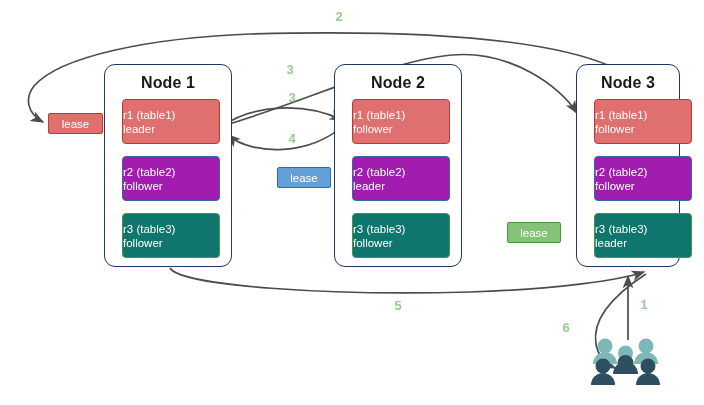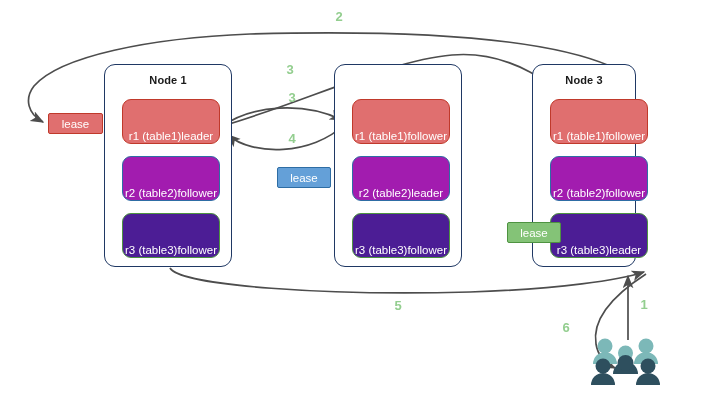--- a/index.html
+++ b/index.html
@@ -31,41 +31,42 @@
     border: 1.6px solid #1f3864;
     border-radius: 11px;
     background: #ffffff;
   }
   .node-title {
     position: absolute;
     left: 0;
     right: 0;
     top: 9px;
     text-align: center;
-    font-size: 11px;
+    font-size: 16px;
     font-weight: bold;
     color: #1a1a1a;
     letter-spacing: 0.1px;
   }
   .replica {
     position: absolute;
     box-sizing: border-box;
-    border-radius: 9px;
+    border-radius: 4px;
     display: flex;
-    align-items: flex-end;
+    flex-direction: column;
+    align-items: flex-start;
     justify-content: center;
     color: #ffffff;
     font-size: 11.5px;
     line-height: 14px;
     text-align: center;
   }
   .replica .ln { display: block; }
   .rep-red   { background: #e06f6f; border: 1.6px solid #c0392b; }
   .rep-blue  { background: #a21caf; border: 1.6px solid #2e6da4; }
-  .rep-green { background: #4c1d95; border: 1.6px solid #4e9341; }
+  .rep-green { background: #0f766e; border: 1.6px solid #4e9341; }
 
   .lease {
     position: absolute;
     box-sizing: border-box;
     border-radius: 2px;
     display: flex;
     align-items: center;
     justify-content: center;
     color: #ffffff;
     font-size: 11.5px;
@@ -129,35 +130,36 @@
       <span class="ln">r2 (table2)</span>
       <span class="ln">follower</span>
     </div>
     <div class="replica rep-green" style="left:17px; top:148px; width:98px; height:45px;">
       <span class="ln">r3 (table3)</span>
       <span class="ln">follower</span>
     </div>
   </div>
 
   <div class="node-box" style="left:334px; top:64px; width:128px; height:203px;">
+    <div class="node-title">Node 2</div>
     <div class="replica rep-red" style="left:17px; top:34px; width:98px; height:45px;">
       <span class="ln">r1 (table1)</span>
       <span class="ln">follower</span>
     </div>
     <div class="replica rep-blue" style="left:17px; top:91px; width:98px; height:45px;">
       <span class="ln">r2 (table2)</span>
       <span class="ln">leader</span>
     </div>
     <div class="replica rep-green" style="left:17px; top:148px; width:98px; height:45px;">
       <span class="ln">r3 (table3)</span>
       <span class="ln">follower</span>
     </div>
   </div>
 
-  <div class="node-box" style="left:532px; top:64px; width:104px; height:203px;">
+  <div class="node-box" style="left:576px; top:64px; width:104px; height:203px;">
     <div class="node-title">Node 3</div>
     <div class="replica rep-red" style="left:17px; top:34px; width:98px; height:45px;">
       <span class="ln">r1 (table1)</span>
       <span class="ln">follower</span>
     </div>
     <div class="replica rep-blue" style="left:17px; top:91px; width:98px; height:45px;">
       <span class="ln">r2 (table2)</span>
       <span class="ln">follower</span>
     </div>
     <div class="replica rep-green" style="left:17px; top:148px; width:98px; height:45px;">

